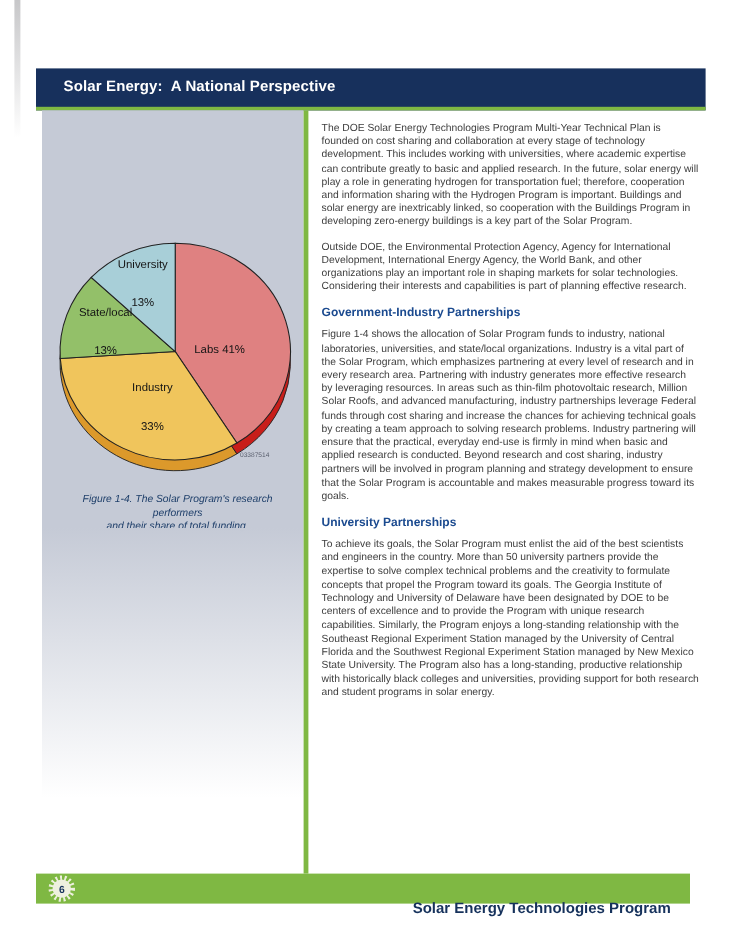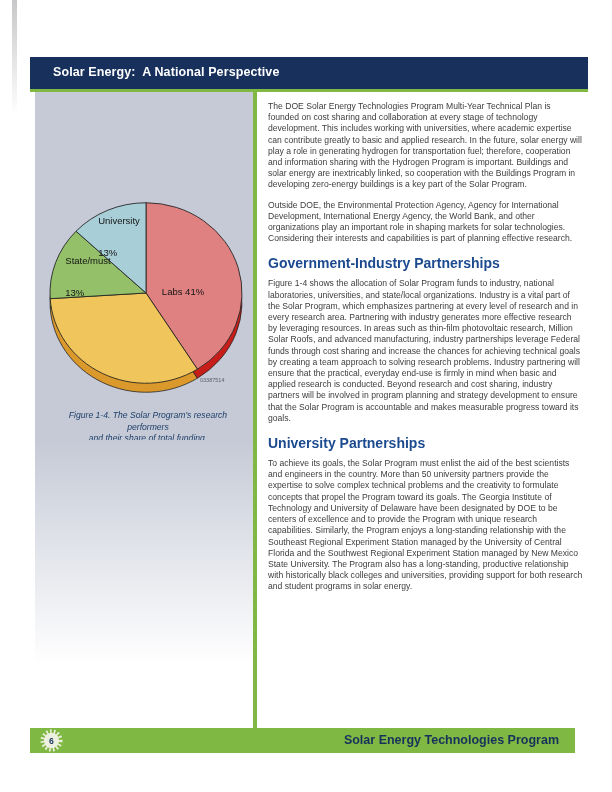--- a/index.html
+++ b/index.html
@@ -14,32 +14,32 @@
   .header-title { color:#ffffff; font-weight:bold; font-size:12.5px; line-height:31px;
                   padding-left:23px; white-space:pre; letter-spacing:0.1px; }
 
   .figure-panel { position:absolute; left:35px; top:92px; width:218px; height:348px;
                   background:#c5cad6; }
   .panel-fade { position:absolute; left:35px; top:440px; width:218px; height:250px;
                 background:linear-gradient(to bottom,#c5cad6 0%, rgba(255,255,255,0) 90%); }
   .divider { position:absolute; left:253px; top:92px; width:3.5px; height:636px; background:#7fb843; }
 
   .pie-svg { position:absolute; left:0; top:0; }
-  .pie-label { position:absolute; transform:translate(-50%,-50%); 
+  .pie-label { position:absolute; transform:translate(-50%,-50%); text-align:center;
                font-size:9.5px; line-height:10.5px; color:#141414; white-space:pre; }
   .fig-code { position:absolute; left:165px; top:285px; font-size:5.5px; color:#5a5f6e; }
   .fig-caption { position:absolute; left:13px; top:318px; width:200px; font-style:italic;
                  font-size:8.6px; line-height:11.5px; color:#20406b;text-align:center; }
 
   .right-col { position:absolute; left:268px; top:101px; width:315px; color:#3d3d3d; }
   .right-col p { margin:0 0 9px 0; font-size:8.6px; line-height:11.2px; }
-  .right-col h2 { margin:11px 0 7px 0; font-size:14px; font-weight:bold; color:#1b4a8f; }
+  .right-col h2 { margin:11px 0 7px 0; font-size:10px; font-weight:bold; color:#1b4a8f; }
 
   .footer-bar { position:absolute; left:30px; top:728px; width:545px; height:25px; background:#7fb843; }
-  .footer-title { position:absolute; right:16px; top:0; height:25px; line-height:25px;
+  .footer-title { position:absolute; right:16px; top:17px; height:25px; line-height:25px;
                   color:#16325c; font-weight:bold; font-size:12.5px; }
   .page-sun { position:absolute; left:10px; top:1px; width:23px; height:23px; }
 </style>
 </head>
 <body>
 
 <div class="page">
 
   <div class="edge-shadow"></div>
 
@@ -62,25 +62,29 @@
         <path d="M0 0 L-95.81 6.03 A96 96 0 0 1 -69.98 -65.72 Z" stroke="#222222" stroke-width="0.9" fill="#93c069"></path>
         <path d="M0 0 L-69.98 -65.72 A96 96 0 0 1 0 -96 Z" stroke="#222222" stroke-width="0.9" fill="#a8cfd8"></path>
       </g>
     </svg>
 
     <div class="pie-label" style="left:84px; top:145px;">
       <span style="display:block">University</span>
       <span style="display:block">13%</span>
     </div>
     <div class="pie-label" style="left:53px; top:185px;">
-      <span style="display:block">State/must</span>
+      <span style="display:block">State/local</span>
       <span style="display:block">13%</span>
     </div>
     <div class="pie-label" style="left:148px; top:200px;">
       <span style="display:block">Labs 41%</span>
+    </div>
+    <div class="pie-label" style="left:92px; top:248px;">
+      <span style="display:block">Industry</span>
+      <span style="display:block">33%</span>
     </div>
 
     <div class="fig-code">03387514</div>
 
     <div class="fig-caption">
       <span style="display:block">Figure 1-4.  The Solar Program's research performers</span>
       <span style="display:block">and their share of total funding.</span>
     </div>
   </div>
 

